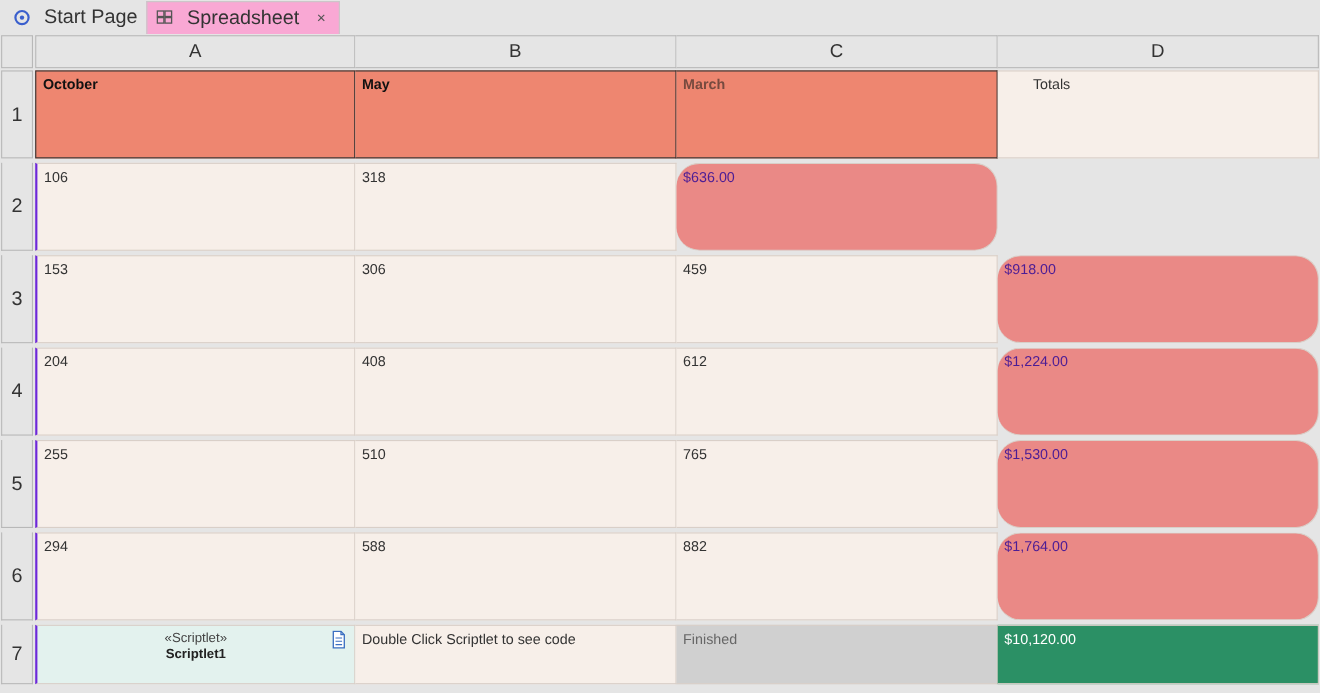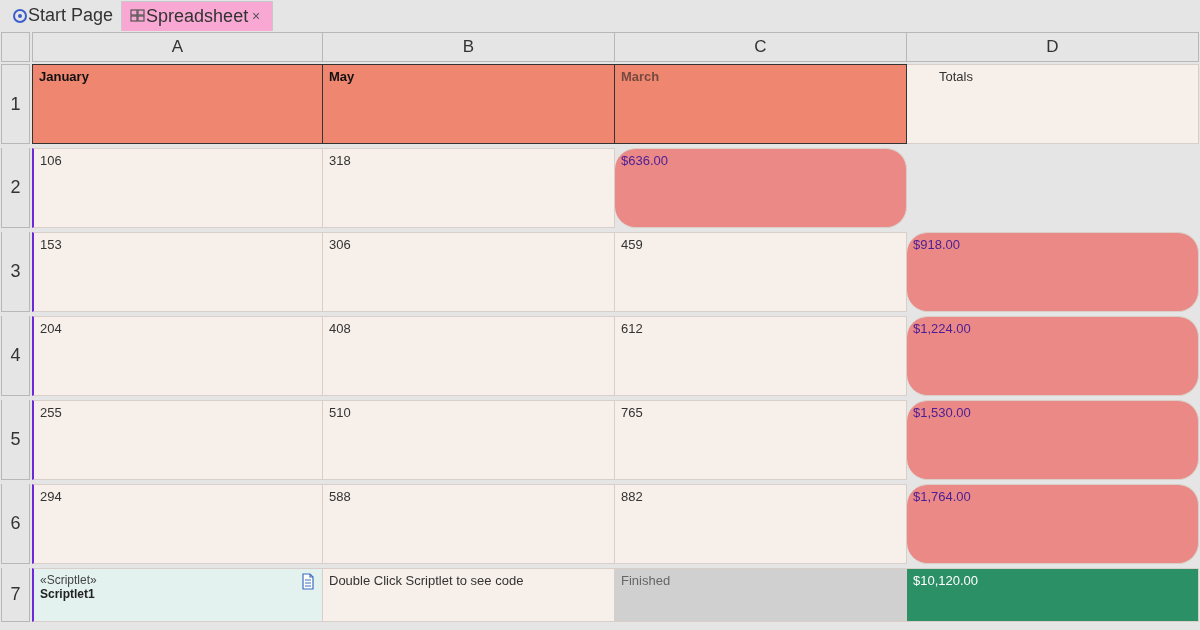--- a/index.html
+++ b/index.html
@@ -19,21 +19,21 @@
     padding-left: 4px;
     background: #e5e5e5;
   }
   .tab {
     display: flex;
     align-items: center;
     height: 30px;
     padding: 12px 8px;
     font-size: 18px;
     color: #333;
-    gap: 0;
+    gap: 12px;
     cursor: pointer;
     justify-content: center;
   }
   .tab.active {
     background: #f9a8d4;
     border: 1px solid #c8c8c8;
     border-bottom: none;
   }
   .tab-icon svg { display: block; }
   .close-x {
@@ -118,20 +118,21 @@
   .bg-gray   { background: #d0d0d0; color: #666; }
   .bg-mint   { background: #e3f2ee; }
 
   .header-row .cell { border: 1px solid #333; border-left: none; font-weight: 600; }
   .header-row .cell:first-child { border-left: 1px solid #333; }
   .header-row .cell.bg-cream { font-weight: normal; border-color: #d9cfc8; padding-left: 32px; }
 
   .scriptlet {
     display: flex;
     flex-direction: column;
+    align-items: center;
     justify-content: flex-start;
     font-size: 12px;
     position: relative;
   }
   .scriptlet .stereo { color: #444; }
   .scriptlet .sname { font-weight: 700; color: #222; }
   .scriptlet .doc-icon {
     position: absolute;
     top: 4px; right: 6px;
   }
@@ -186,21 +187,21 @@
     <div class="rowhead hrow">2</div>
     <div class="rowhead hrow">3</div>
     <div class="rowhead hrow">4</div>
     <div class="rowhead hrow">5</div>
     <div class="rowhead hrow">6</div>
     <div class="rowhead hrow7">7</div>
   </div>
 
   <div class="cells">
     <div class="row header-row">
-      <div class="cell col-A hrow bg-salmon">January</div>
+      <div class="cell col-A hrow bg-salmon">October</div>
       <div class="cell col-B hrow bg-salmon">May</div>
       <div class="cell col-C hrow bg-salmon bg-salmon-lbl">March</div>
       <div class="cell col-D hrow bg-cream">Totals</div>
     </div>
     <div class="row">
       <div class="cell col-A hrow bg-cream">106</div>
       <div class="cell col-C hrow bg-cream">318</div>
       <div class="cell col-D hrow bg-pink">$636.00</div>
     </div>
     <div class="row">

